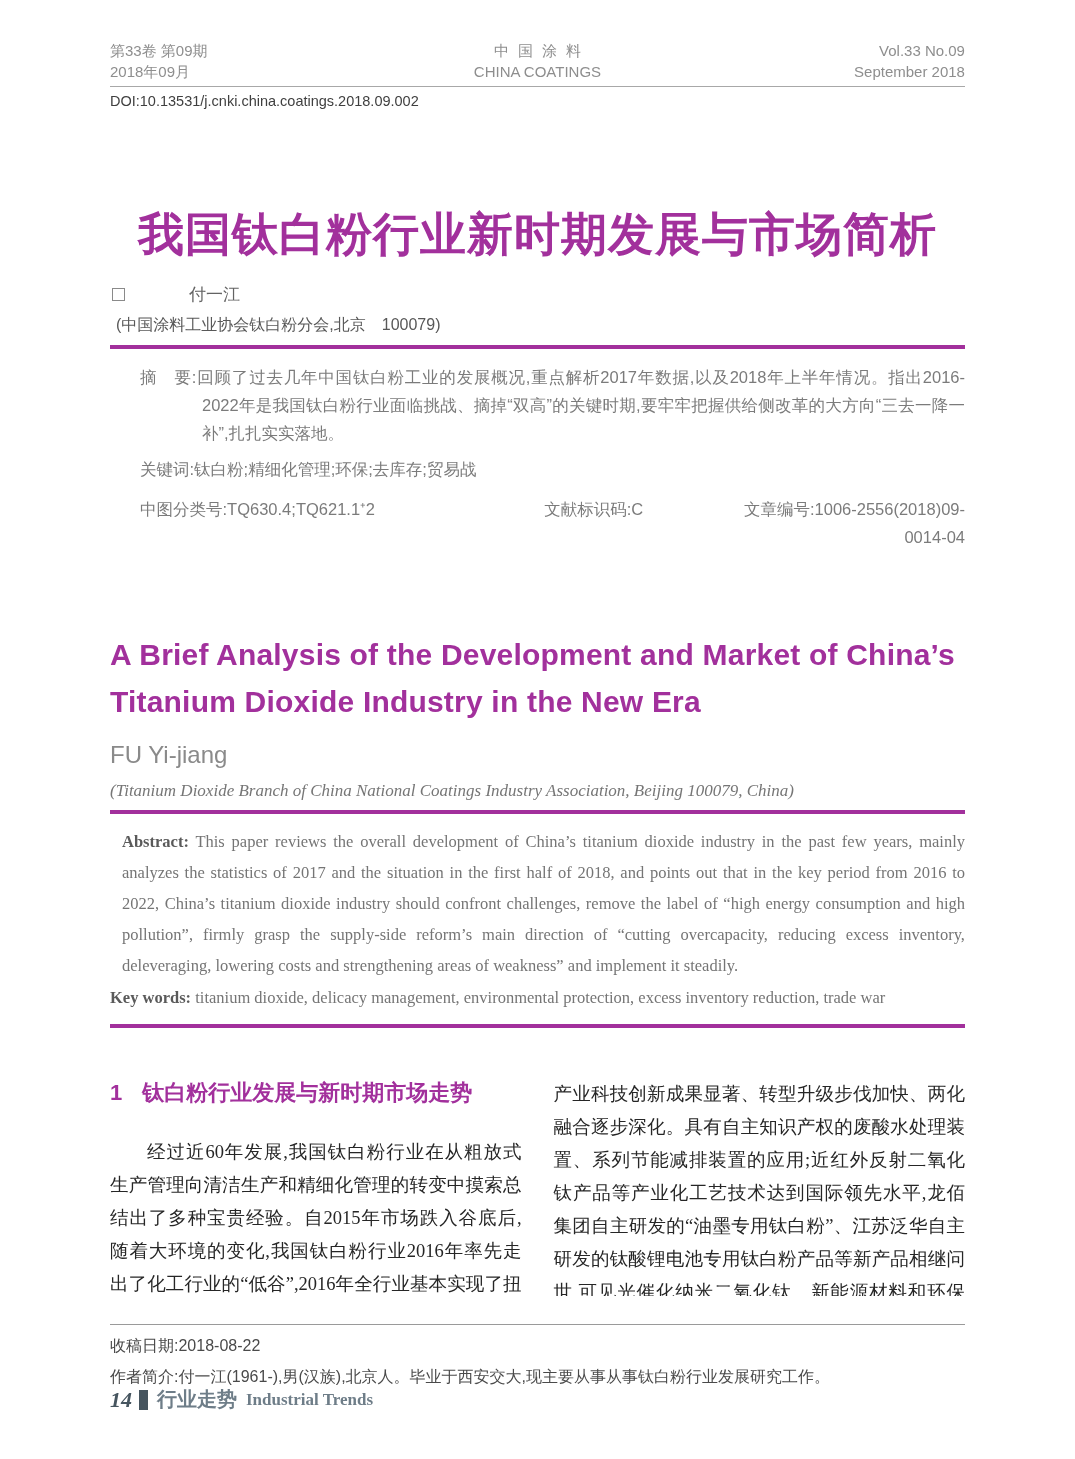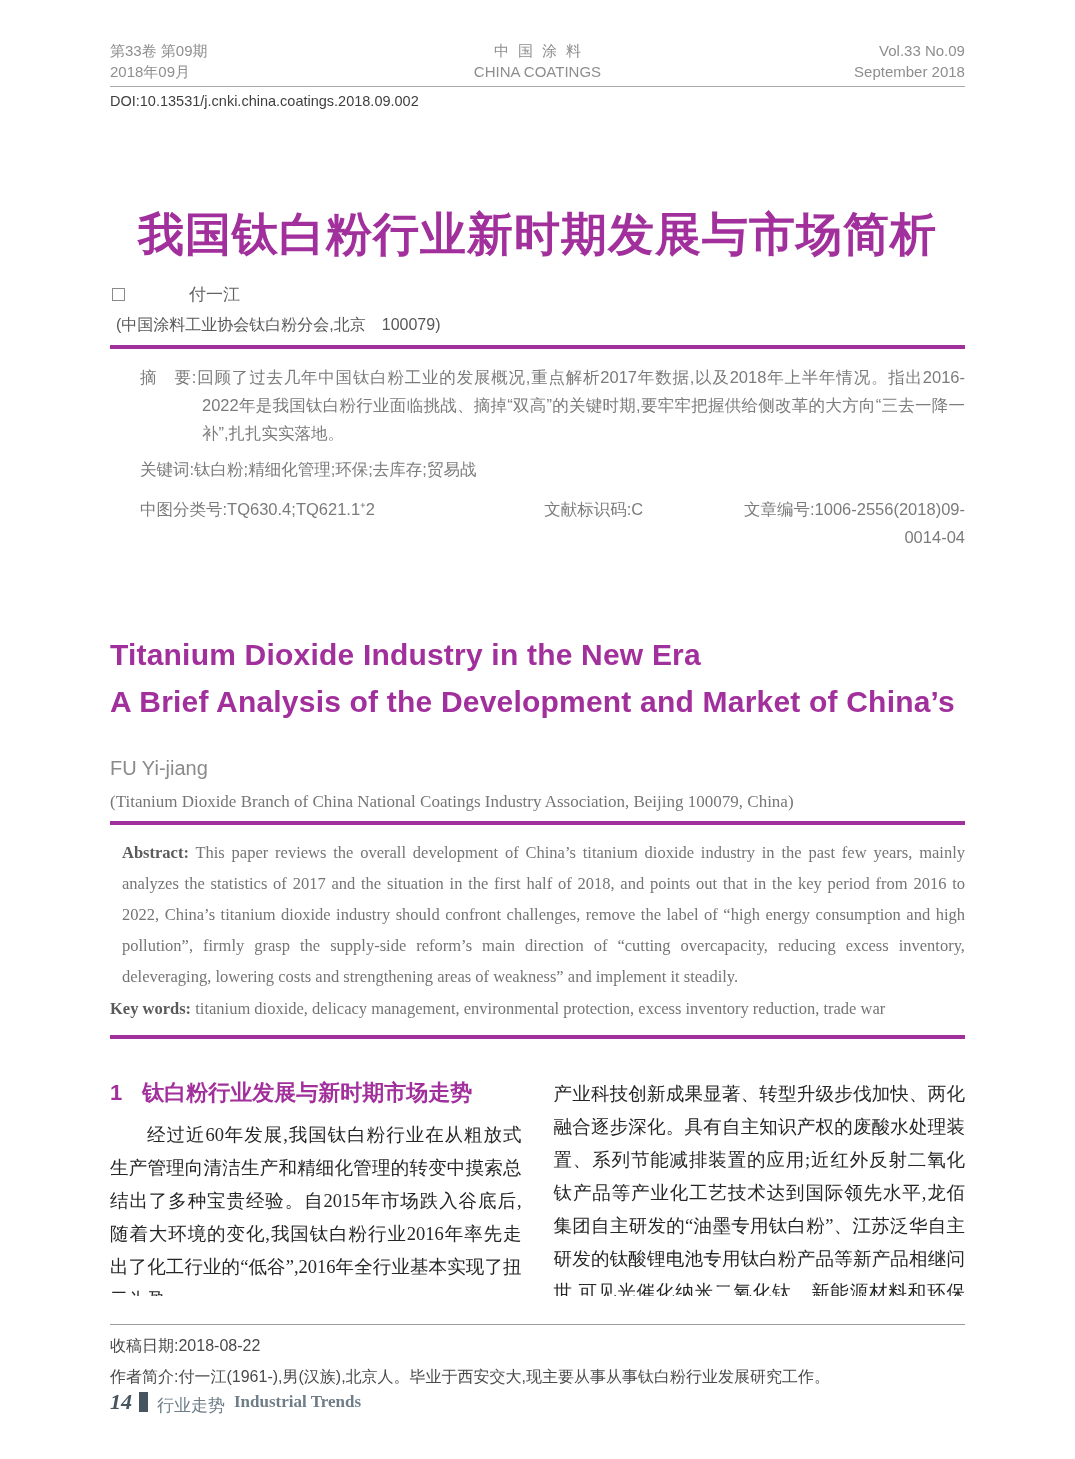--- a/index.html
+++ b/index.html
@@ -27,45 +27,45 @@
   .abs-block { margin:14px 0 0 30px; color:#7b7b7b; font-size:16.5px; line-height:28px; text-align:justify; }
   .hang { padding-left:62px; text-indent:-62px; margin:0; }
   .kw { margin:8px 0 0 0; }
   .clc-row { display:flex; margin:12px 0 0 0; color:#7b7b7b; font-size:16.5px; }
   .clc-row .c1 { flex-basis:49%; }
   .clc-row .c2 { flex-basis:23%; }
   .clc-row .c3 { flex:1; text-align:right; }
 
   
   .title-en { margin-top:80px; font-size:30px; font-weight:bold; color:#A2309C; line-height:47px; letter-spacing:0.2px; }
-  .author-en { margin-top:32px; font-size:20px; color:#8a8a8a; }
-  .affil-en { margin-top:12px; font-size:17px; font-family:"Liberation Serif", serif; color:#767676; }
+  .author-en { margin-top:16px; font-size:24px; color:#8a8a8a; }
+  .affil-en { margin-top:12px; font-size:17px; font-style:italic; font-family:"Liberation Serif", serif; color:#767676; }
   .abs-en { margin:12px 0 0 12px; font-family:"Liberation Serif", serif; font-size:16.5px; line-height:31px; color:#757575; text-align:justify; }
   .kw-en { margin:1px 0 0 0; font-family:"Liberation Serif", serif; font-size:16.5px; line-height:31px; color:#757575; }
   .lbl-en { font-weight:bold; color:#5a5a5a; }
 
   
   .columns-wrap { position:absolute; top:1078px; left:110px; width:855px; height:218px; overflow:hidden; }
   .columns { display:flex; gap:32px; }
   .col { flex:1; font-family:"Liberation Serif", serif; font-size:18.5px; line-height:33px; color:#262626; text-align:justify; }
-  .sec-head { font-family:"Liberation Sans", sans-serif; font-size:22px; font-weight:bold; color:#A2309C; margin:0 0 11px 0; line-height:30px; }
+  .sec-head { font-family:"Liberation Sans", sans-serif; font-size:22px; font-weight:bold; color:#A2309C; margin:0 0 28px 0; line-height:30px; }
   .sec-num { margin-right:20px; }
   .col p { margin:0; text-indent:2em; }
   .col p.noindent { text-indent:0; }
 
   
   .footnote-wrap { position:absolute; top:1324px; left:110px; width:855px; height:80px; overflow:hidden; }
   .fnote-rule { border:0; border-top:1px solid #9a9a9a; margin:0; }
   .fnote { font-size:16px; color:#4a4a4a; margin:10px 0 0 0; line-height:21px; }
 
   
   .pagefoot { position:absolute; top:1386px; left:110px; display:flex; align-items:center; font-family:"Liberation Serif", serif; color:#6e7d88;justify-content:space-between; }
   .pagenum { font-style:italic; font-weight:bold; font-size:22px; color:#46555f; margin-right:7px; }
   .pagebar { width:9px; height:20px; background:#46555f; margin-right:9px; }
-  .foot-cn { font-weight:normal; font-size:17px; margin-right:9px;margin-top:8px; }
+  .foot-cn { font-weight:bold; font-size:20px; margin-right:9px; }
   .foot-en { font-weight:bold; font-size:17px; }
 </style>
 </head>
 <body>
 
 <div class="page">
 
   <div class="upper">
 
     <div class="hdr">
@@ -98,22 +98,22 @@
       <p class="hang"><span>摘　要:</span><span>回顾了过去几年中国钛白粉工业的发展概况,重点解析2017年数据,以及2018年上半年情况。指出2016-2022年是我国钛白粉行业面临挑战、摘掉“双高”的关键时期,要牢牢把握供给侧改革的大方向“三去一降一补”,扎扎实实落地。</span></p>
       <p class="kw"><span>关键词:</span><span>钛白粉;精细化管理;环保;去库存;贸易战</span></p>
       <div class="clc-row">
         <div class="c1"><span>中图分类号:</span><span>TQ630.4;TQ621.1⁺2</span></div>
         <div class="c2"><span>文献标识码:</span><span>C</span></div>
         <div class="c3"><span>文章编号:</span><span>1006-2556(2018)09-0014-04</span></div>
       </div>
     </div>
 
     <div class="title-en">
+      <div>A Brief Analysis of the Development and Market of China’s</div>
       <div>Titanium Dioxide Industry in the New Era</div>
-      <div>A Brief Analysis of the Development and Market of China’s</div>
     </div>
     <div class="author-en">FU Yi-jiang</div>
     <div class="affil-en">(Titanium Dioxide Branch of China National Coatings Industry Association, Beijing 100079, China)</div>
     <div class="rule-accent"></div>
 
     <p class="abs-en"><span class="lbl-en">Abstract:</span><span> This paper reviews the overall development of China’s titanium dioxide industry in the past few years, mainly analyzes the statistics of 2017 and the situation in the first half of 2018, and points out that in the key period from 2016 to 2022, China’s titanium dioxide industry should confront challenges, remove the label of “high energy consumption and high pollution”, firmly grasp the supply-side reform’s main direction of “cutting overcapacity, reducing excess inventory, deleveraging, lowering costs and strengthening areas of weakness” and implement it steadily.</span></p>
     <p class="kw-en"><span class="lbl-en">Key words:</span><span> titanium dioxide, delicacy management, environmental protection, excess inventory reduction, trade war</span></p>
     <div class="rule-accent" style="margin-top:11px;"></div>
 
   </div>

